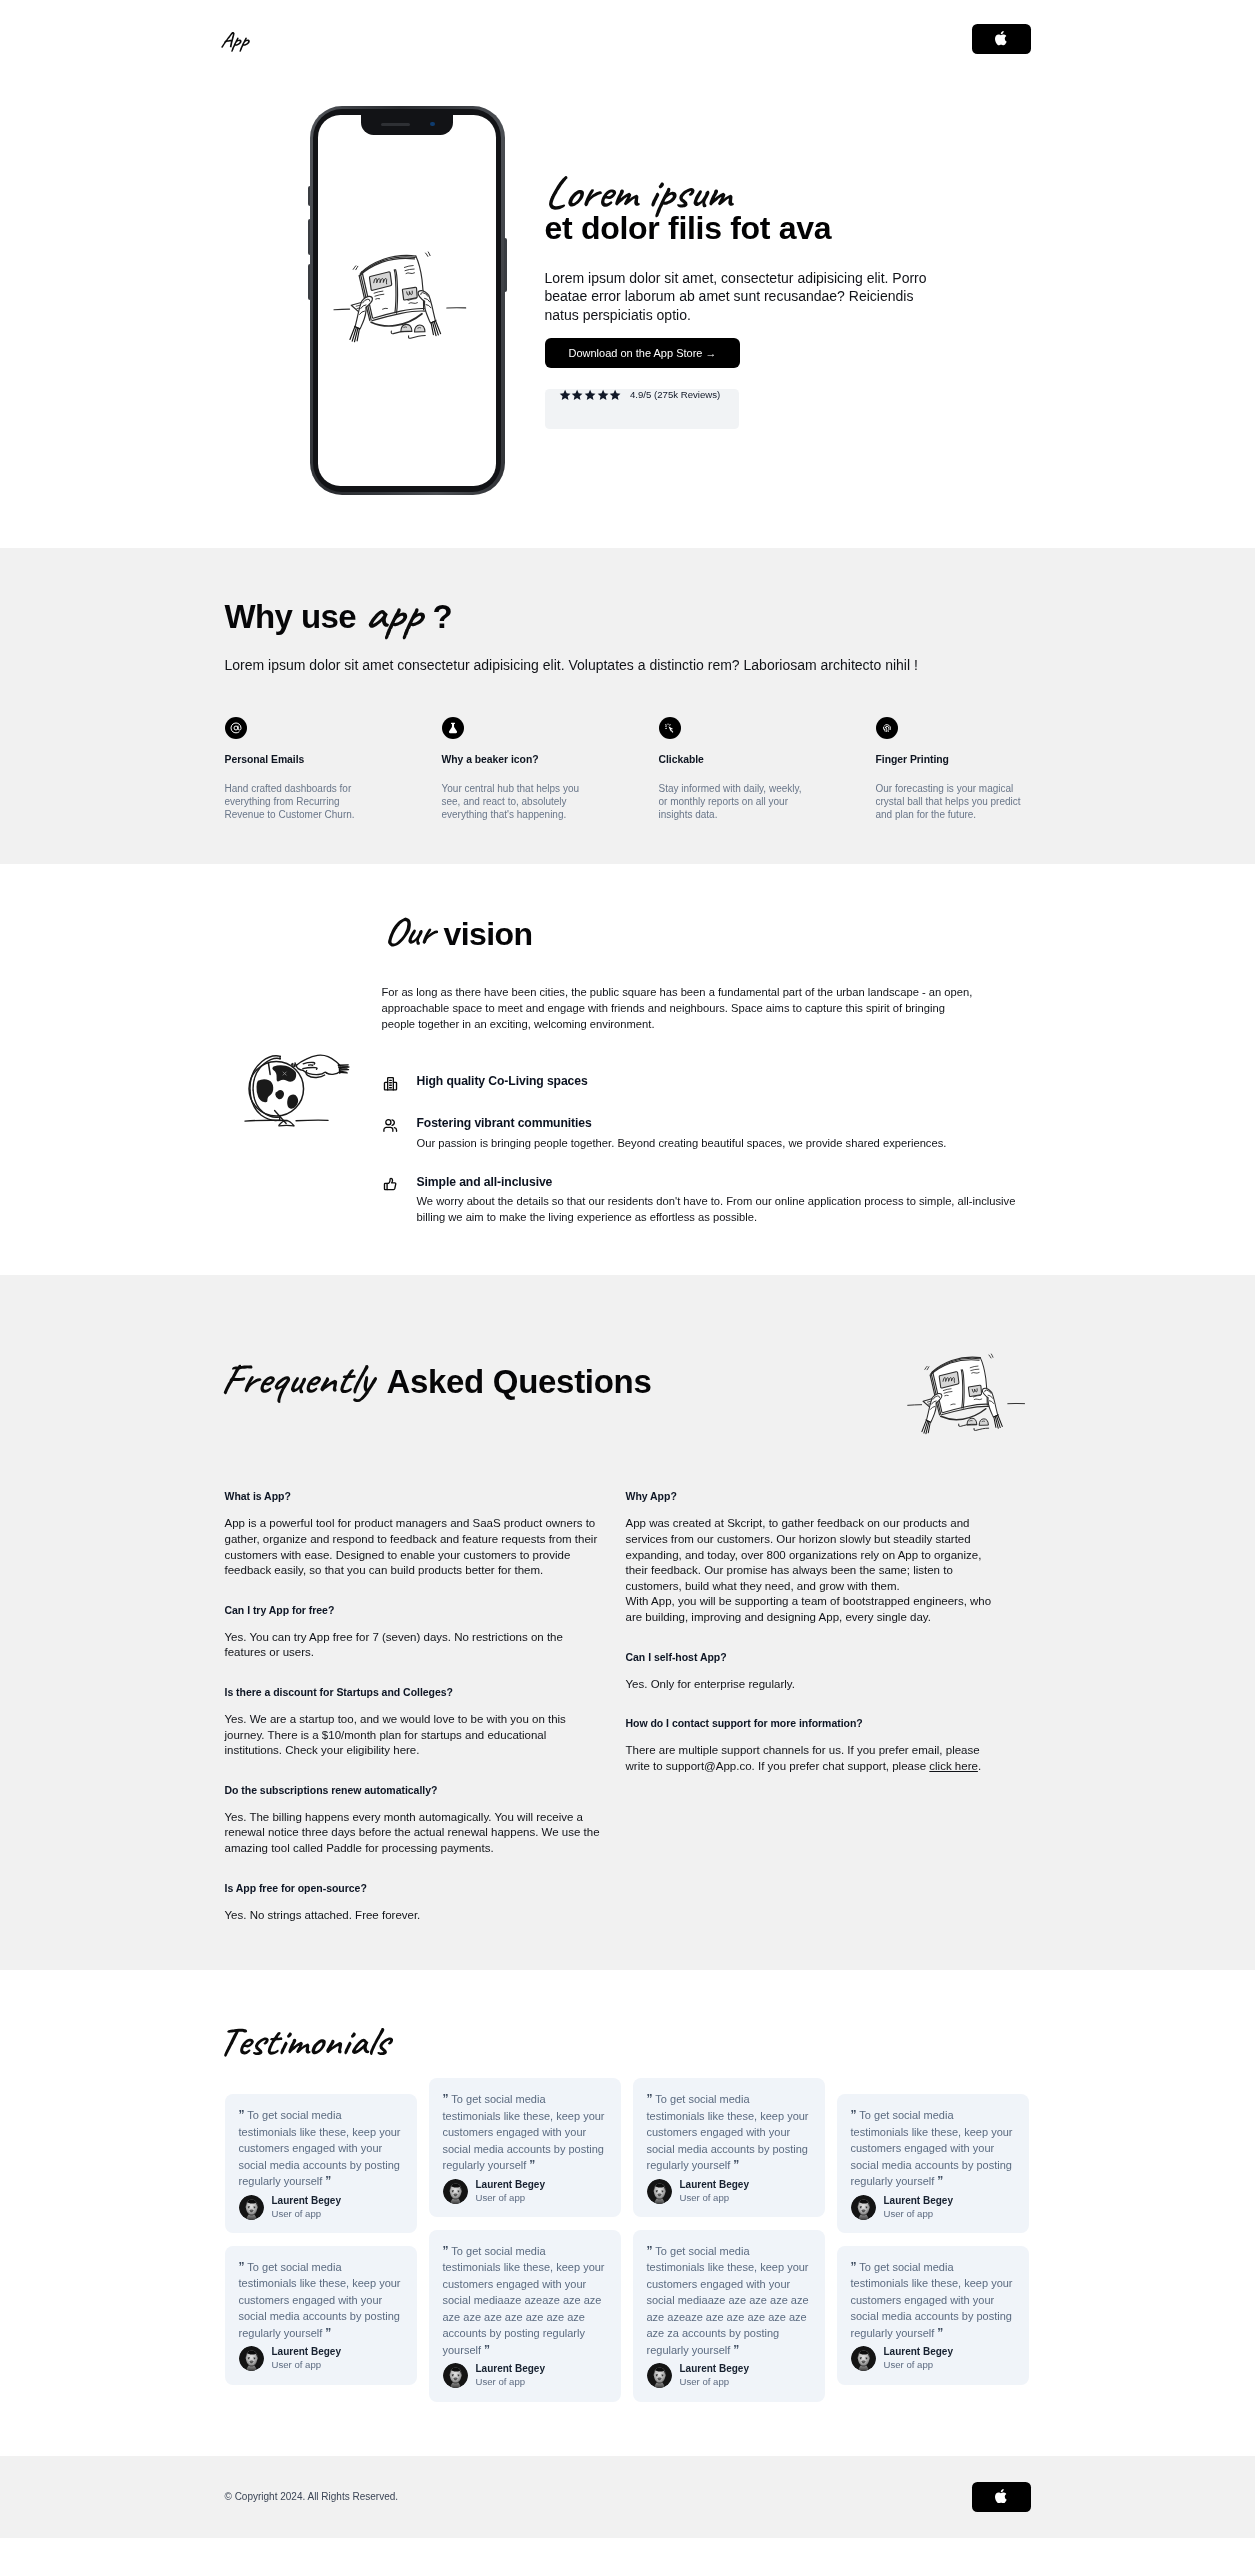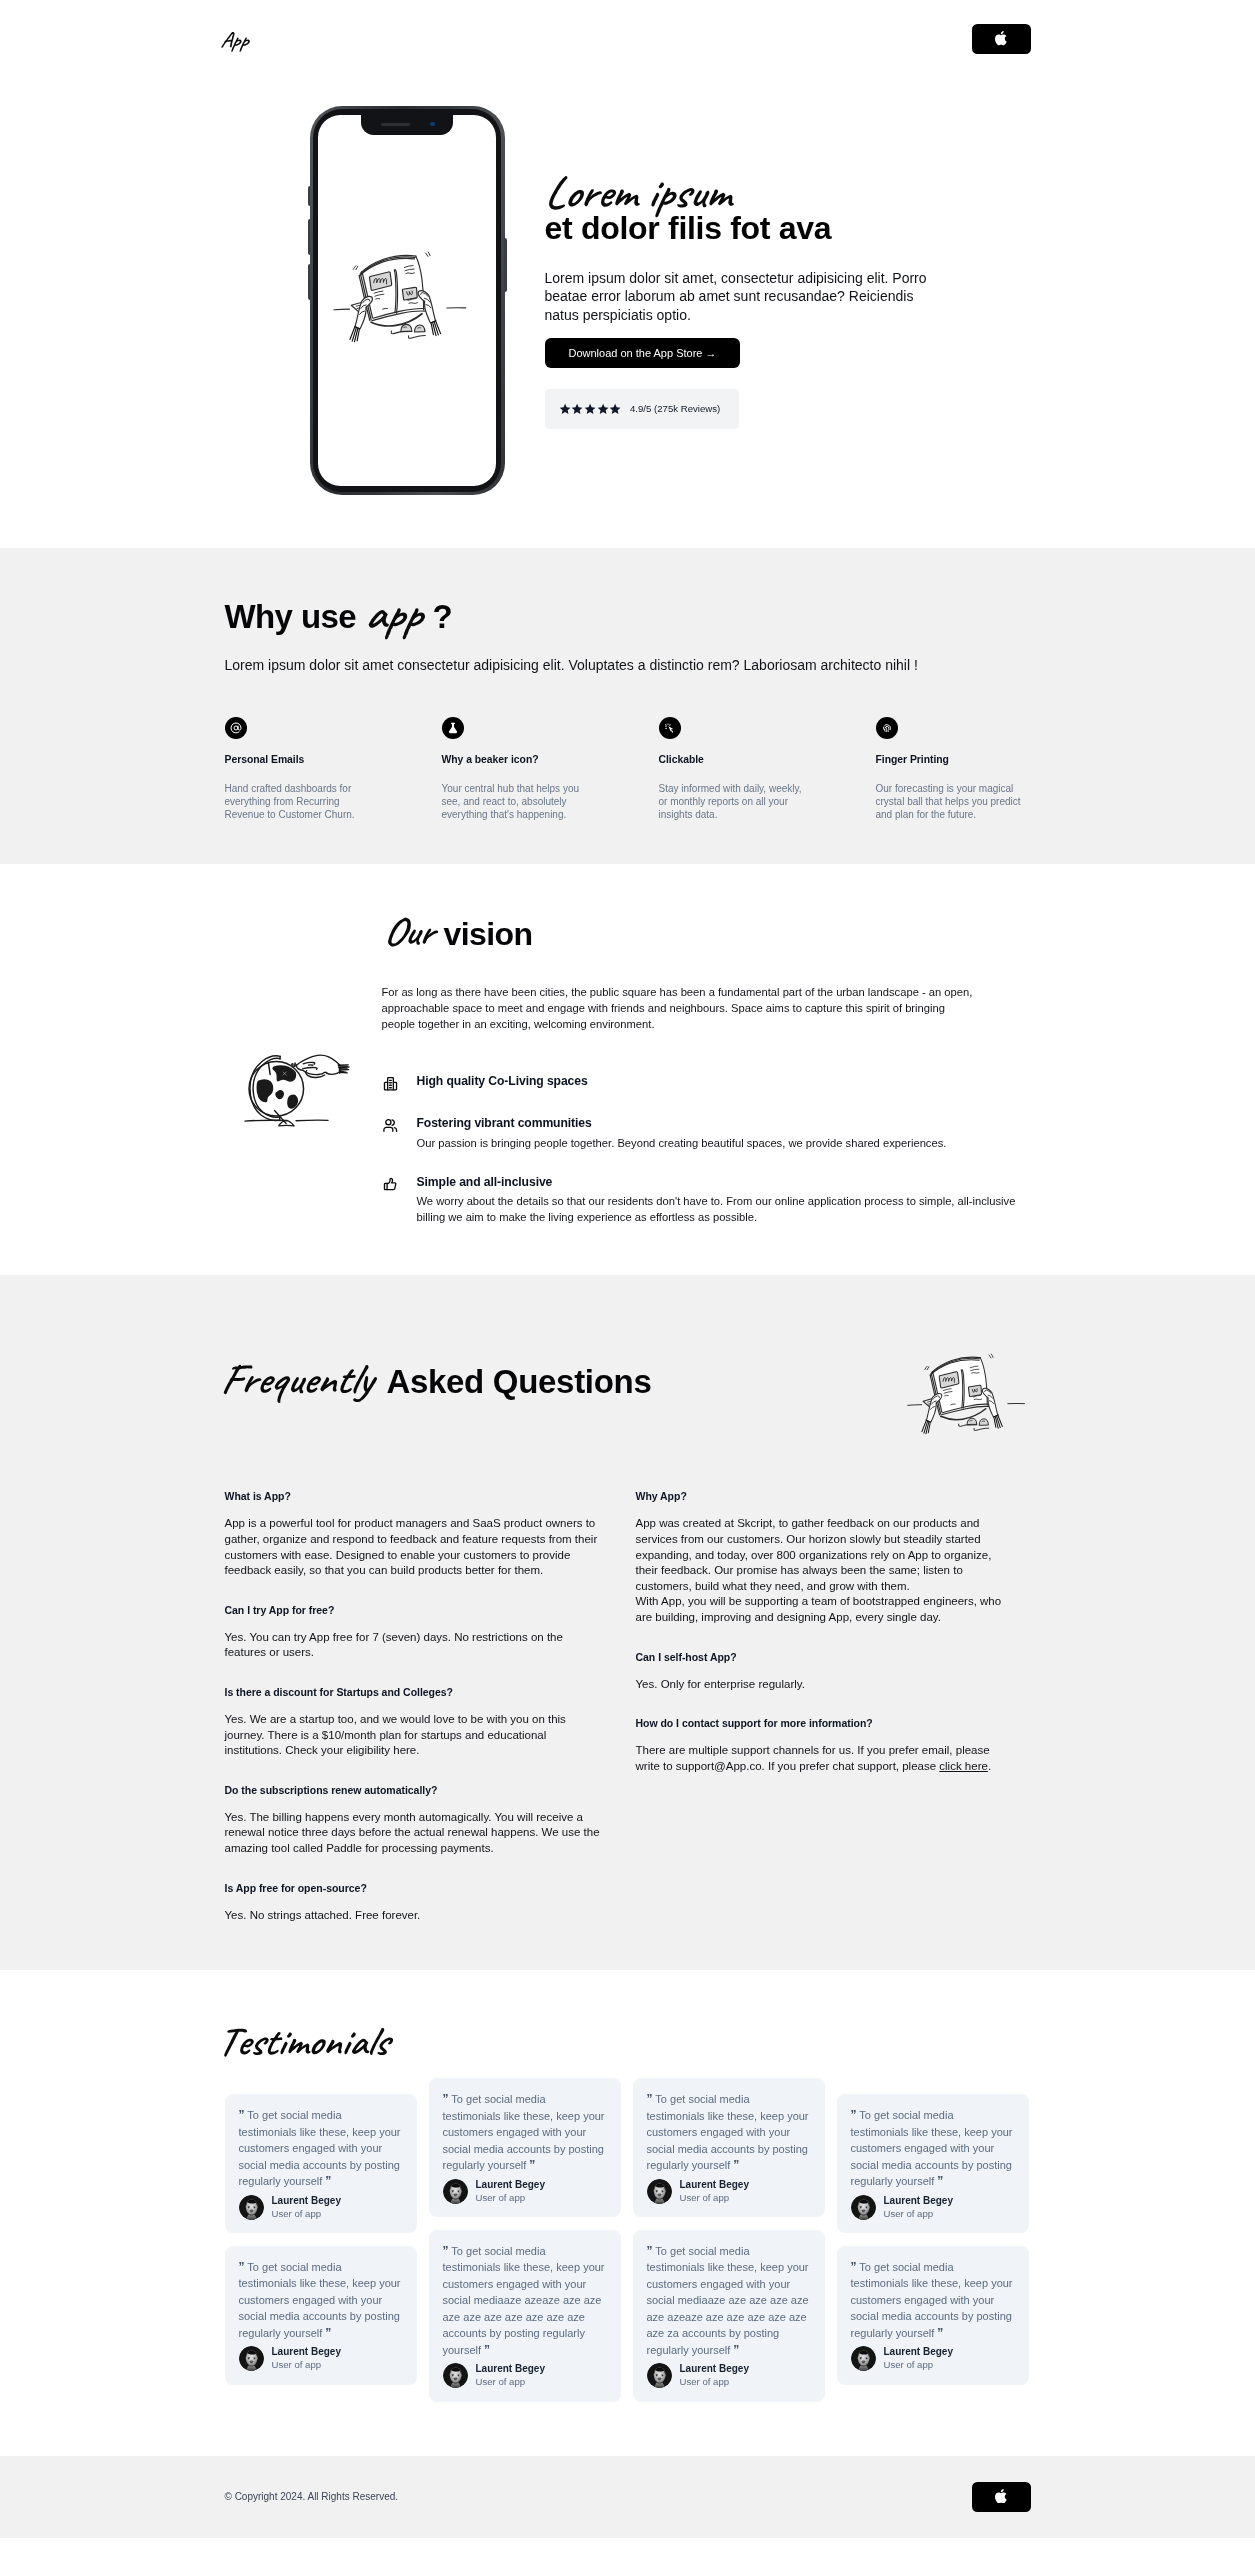--- a/index.html
+++ b/index.html
@@ -33,21 +33,21 @@
 .notch .cam{position:absolute;right:18px;top:7.3px;width:4.6px;height:4.6px;border-radius:50%;background:#0f3c6e}
 .btn-l{position:absolute;left:-2px;background:#3a3d42;border-radius:2px 0 0 2px;width:2.6px}
 .btn-r{position:absolute;right:-2px;background:#3a3d42;border-radius:0 2px 2px 0;width:2.6px}
 .phone-screen .illus-news{position:absolute;left:50%;top:50%;transform:translate(-50%,-50%);width:150px;height:118px}
 .hero-col{position:absolute;left:320px;top:125px;width:472px}
 .hero-script{line-height:0;margin-left:-2px}
 h1.hero-title{font-size:32px;line-height:1;font-weight:700;letter-spacing:-0.3px;margin-top:4.6px;color:#020203}
 .hero-desc{font-size:14px;line-height:18.7px;width:395px;margin-top:25px;color:#111318}
 .cta{display:inline-flex;align-items:center;justify-content:center;height:30px;padding:0 24px;background:#000;
  color:#fff;border:0;border-radius:6px;font-size:11px;font-family:inherit;cursor:pointer;margin-top:13px}
-.rating{margin-top:21px;display:flex;align-items:center;gap:8.6px;background:#f1f3f5;border-radius:4.6px;
+.rating{margin-top:21px;display:flex;align-items:flex-start;gap:8.6px;background:#f1f3f5;border-radius:4.6px;
  padding:0 14px;width:194px;height:40px;white-space:nowrap}
 .stars{display:flex;gap:0.5px}
 .stars svg{width:12.2px;height:12.2px;display:block}
 .rating-text{font-size:9.6px;color:#111827}
 
 
 .sect-gray{background:#f1f1f1}
 h2.hh{font-size:33px;font-weight:700;letter-spacing:-0.6px;line-height:1;color:#060608}
 .why{padding:52px 0 0}
 .why-sub{font-size:14px;color:#111318;margin-top:24px}
@@ -71,21 +71,21 @@
 .vrow h3{font-size:12.2px;font-weight:700;letter-spacing:-0.1px;color:#0b1220}
 .vrow p{font-size:11.2px;line-height:16px;margin-top:4.6px;color:#111318}
 .globe-wrap{position:absolute;left:12px;top:177px;width:144px;height:92px;line-height:0}
 .globe-wrap svg{width:144px;height:92px;display:block}
 
 
 .faq{padding:90px 0 0;position:relative}
 .faq h2{font-size:33px;letter-spacing:-0.3px}
 .faq-illus{position:absolute;right:-8px;top:70px;width:133px;height:105px;line-height:0}
 .faq-illus svg{width:133px;height:105px;display:block}
-.faq-cols{display:flex;gap:34px;margin-top:92px;padding-bottom:47px}
+.faq-cols{display:flex;gap:24px;margin-top:92px;padding-bottom:47px}
 .faq-col{width:377px}
 .qa{margin-bottom:25px}
 .qa:last-child{margin-bottom:0}
 .qa h3{font-size:10.5px;font-weight:700;letter-spacing:-0.03px;color:#0d1524}
 .qa p{font-size:11.5px;line-height:15.6px;margin-top:14px;color:#111318;white-space:pre-line}
 .qa a{color:inherit;text-decoration:underline}
 
 
 .testi{padding:80px 0 0}
 .testi-head{line-height:0}

